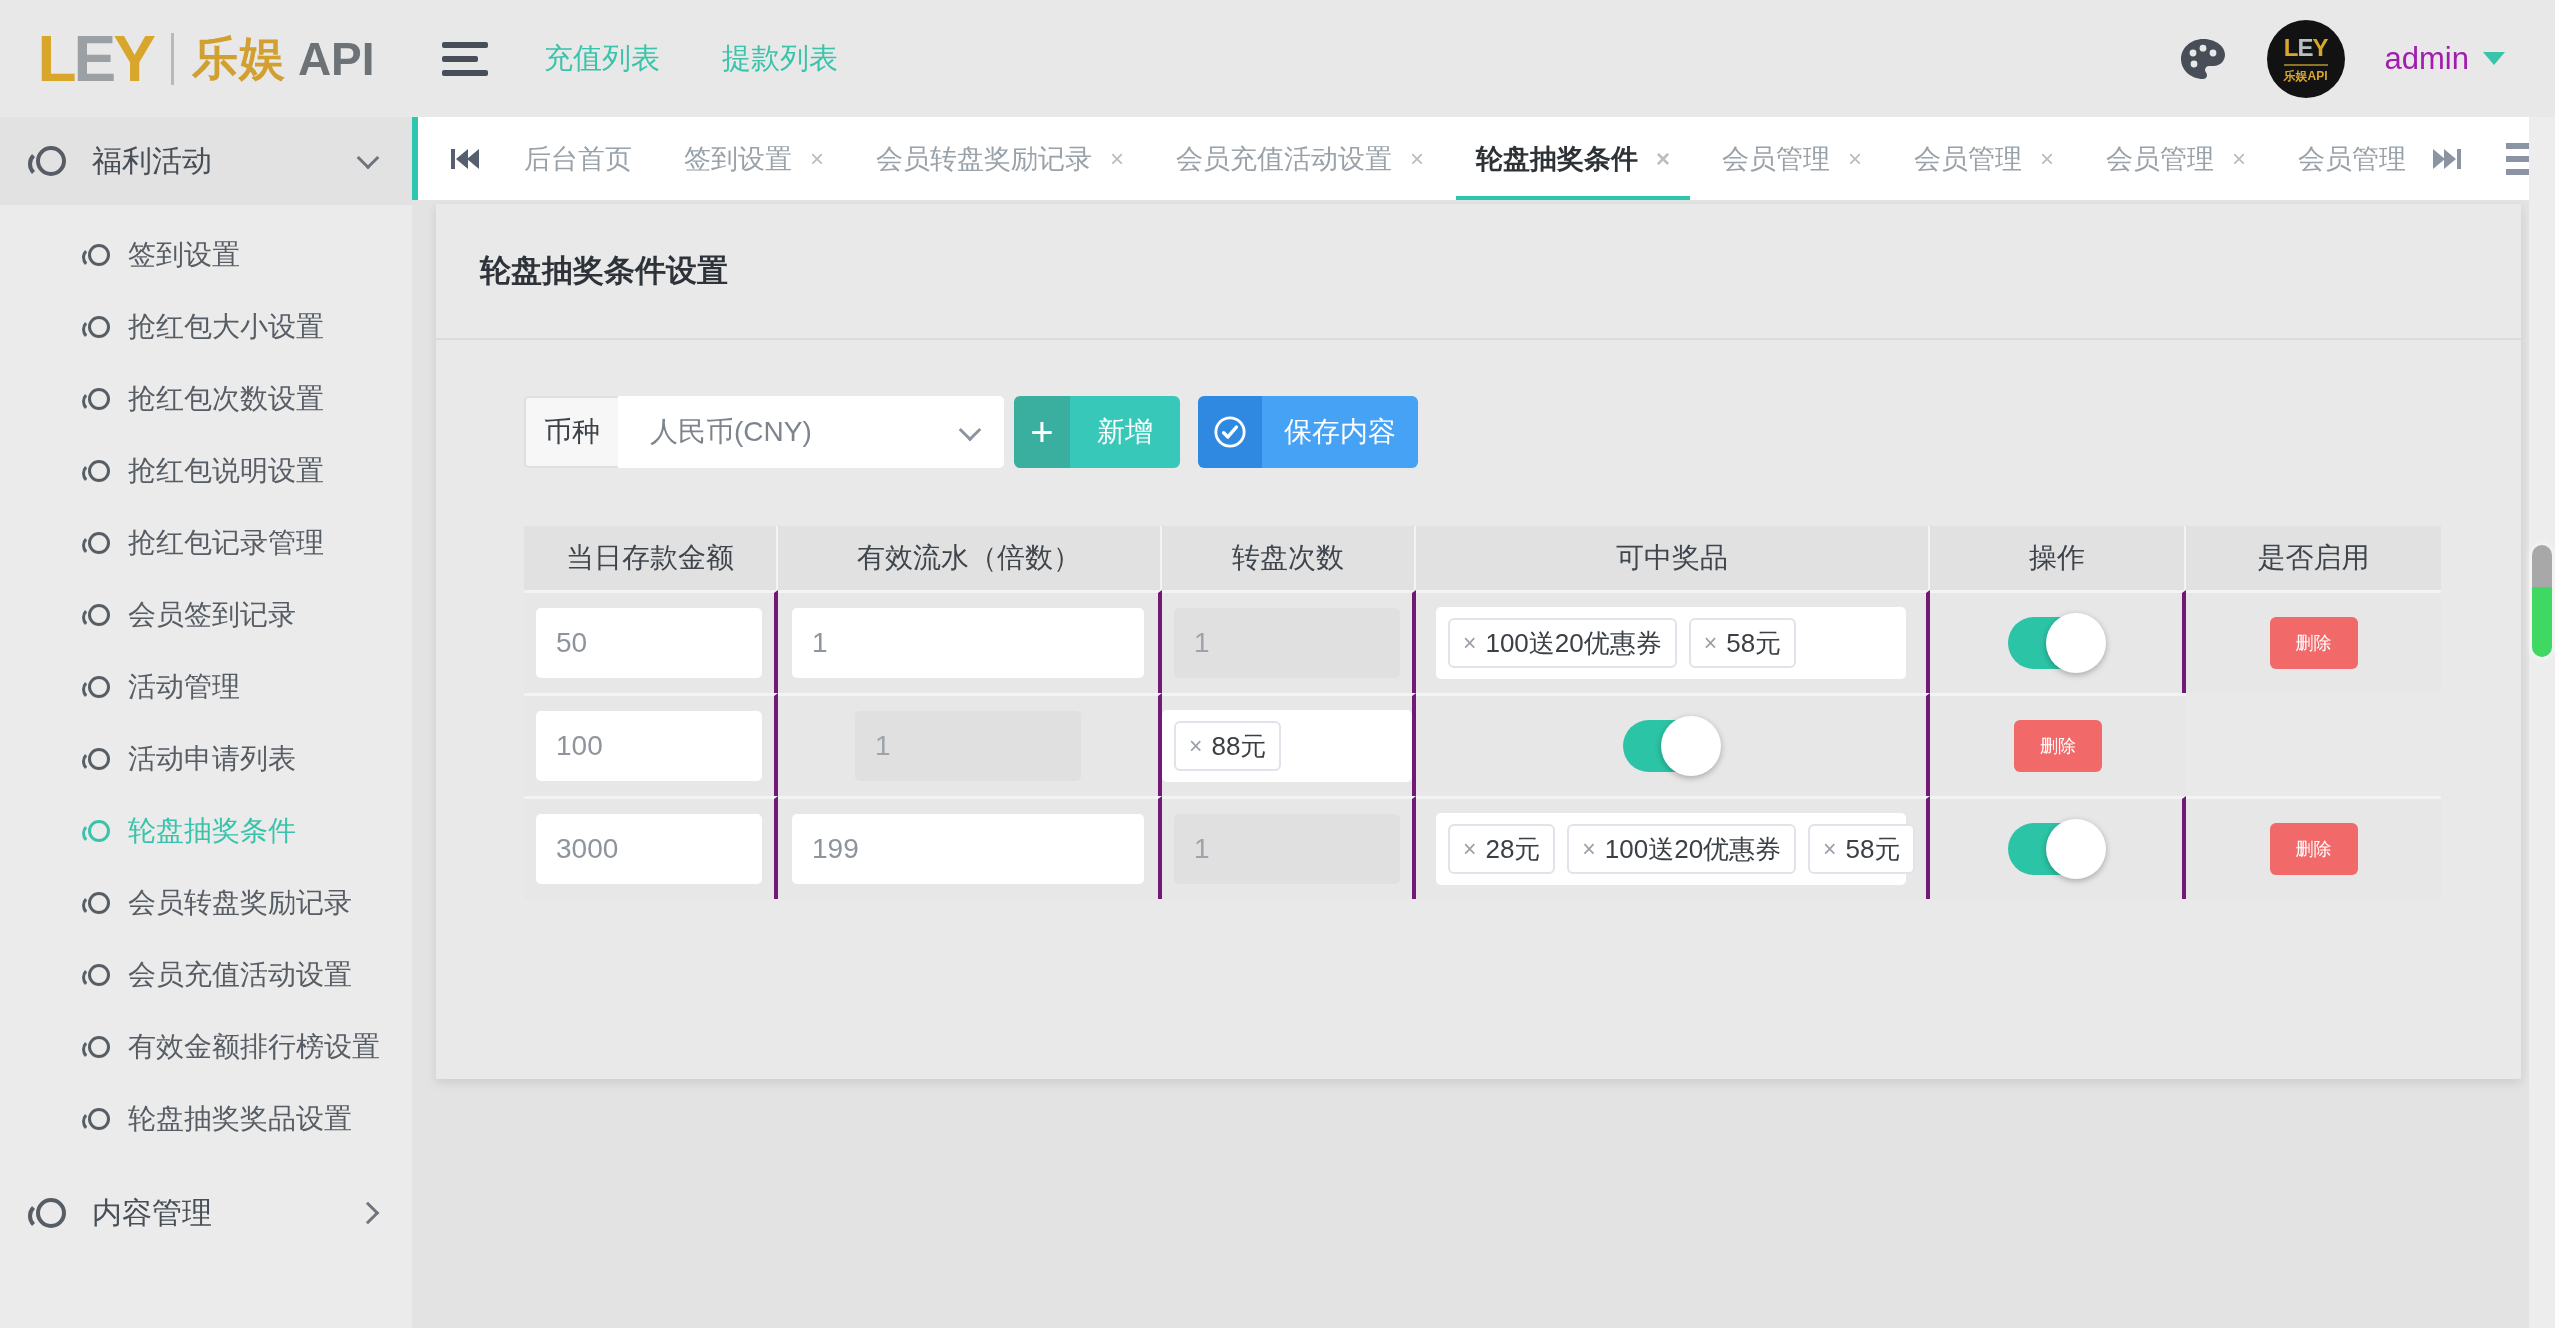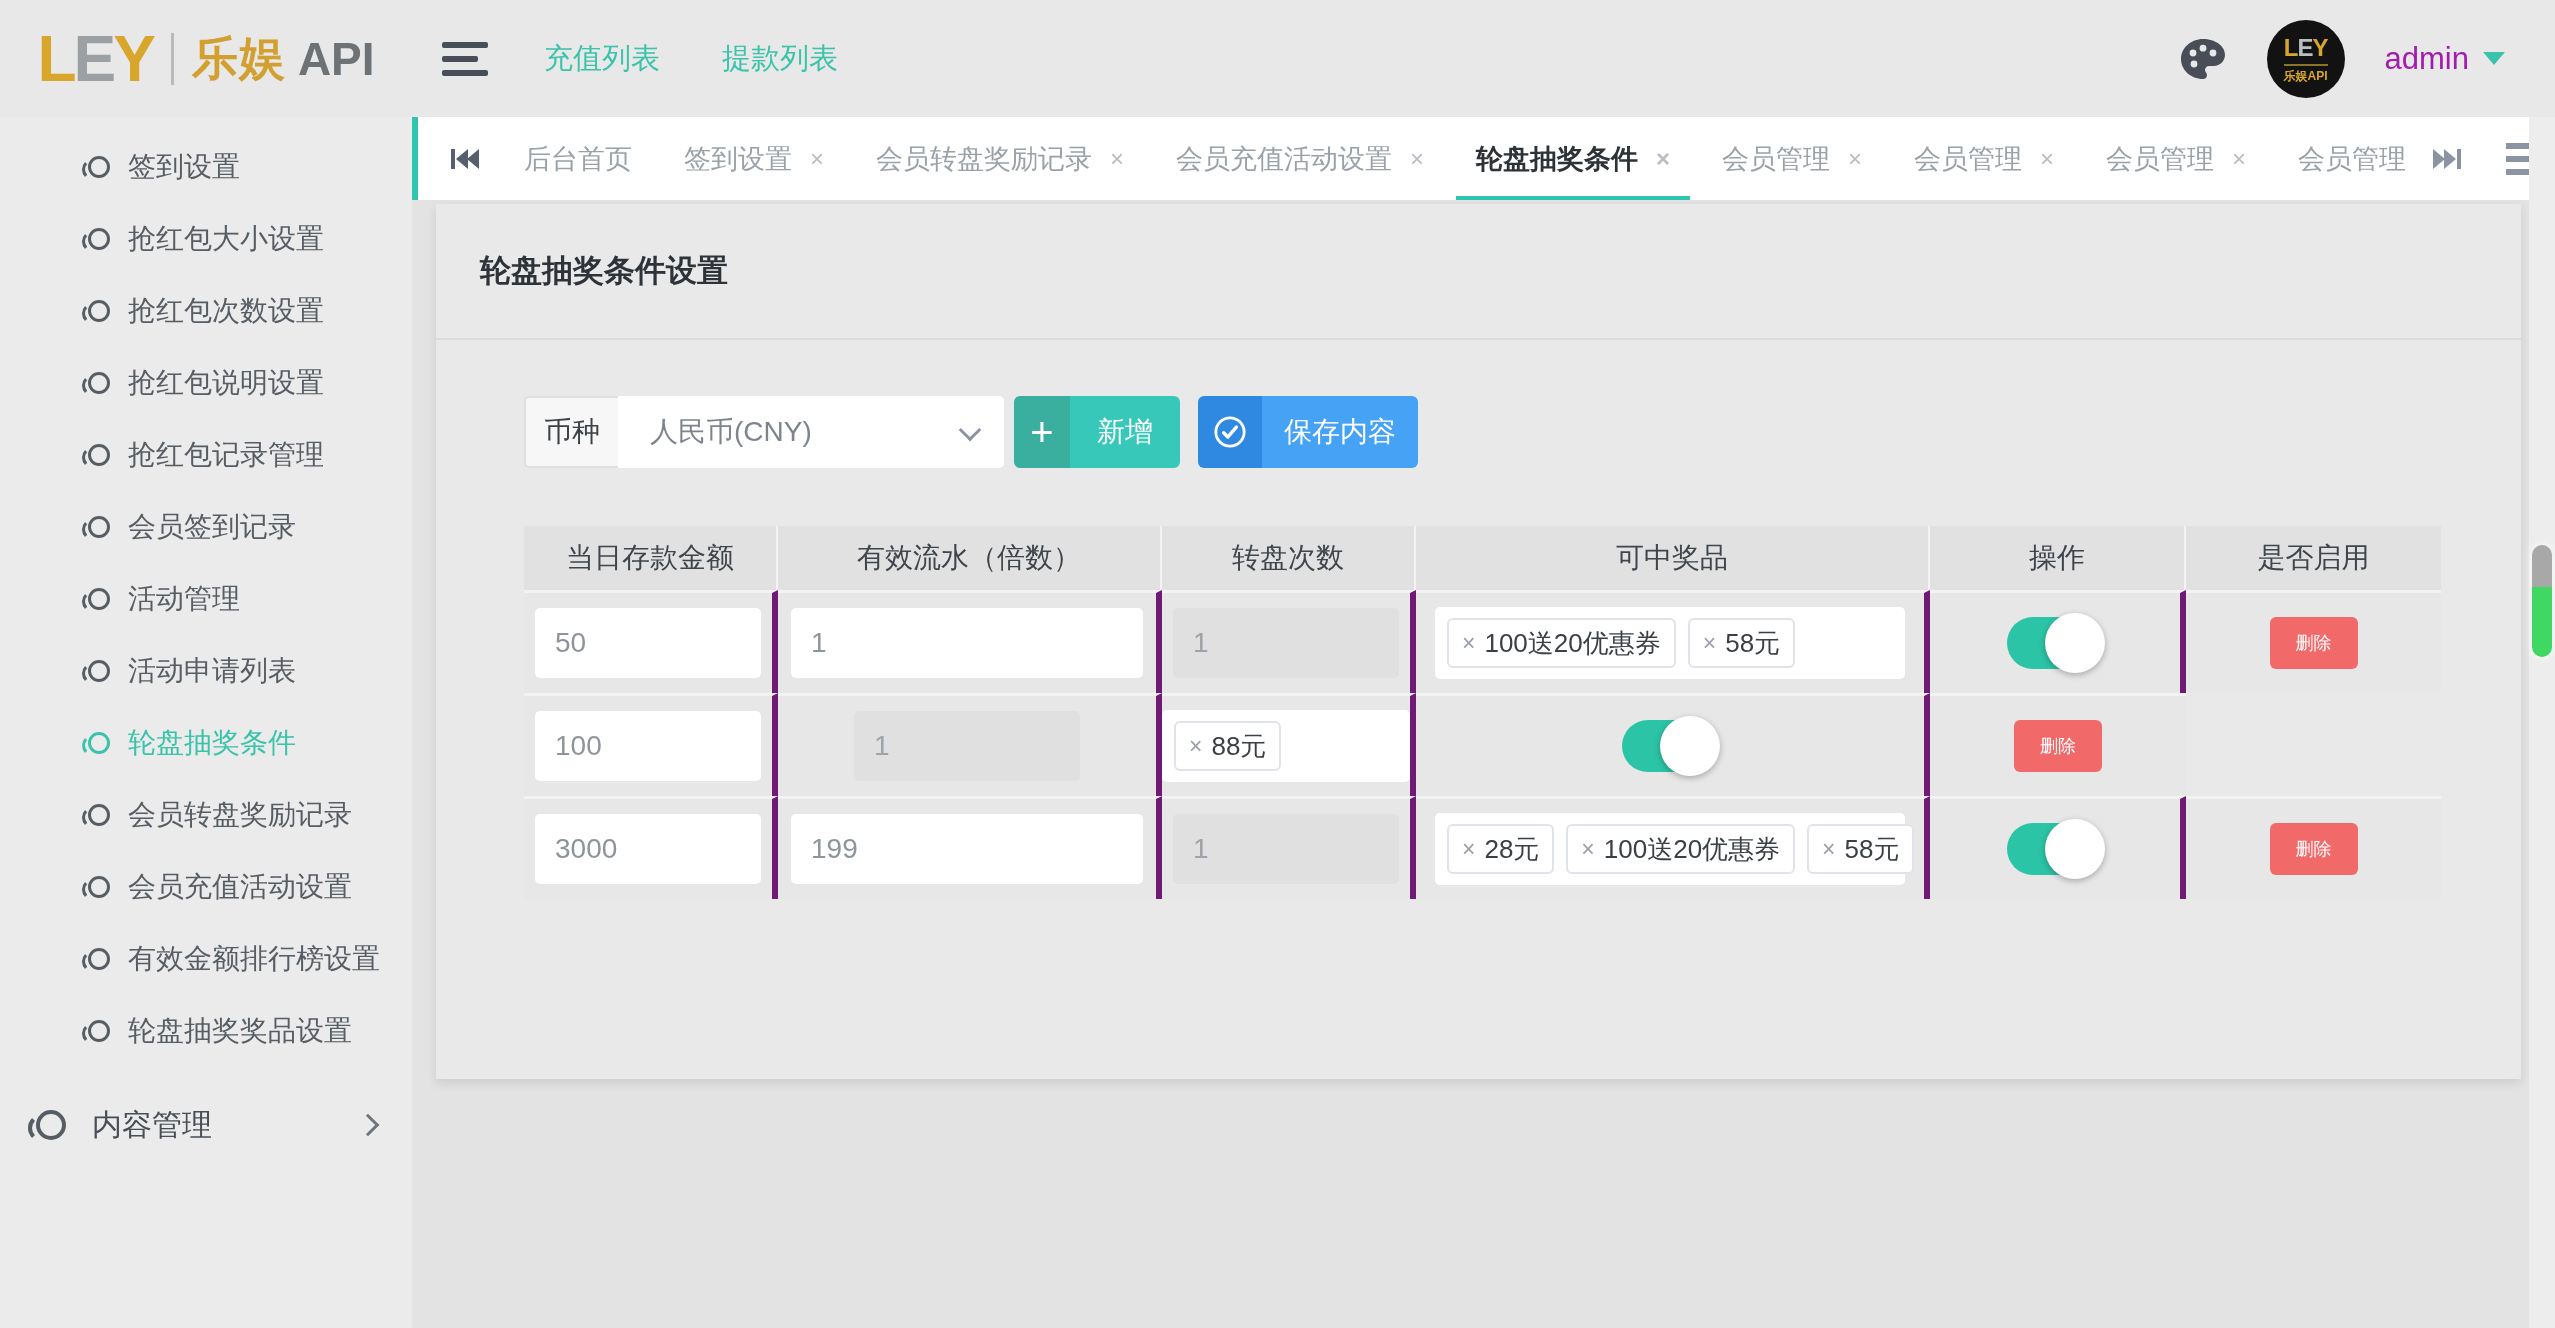--- a/index.html
+++ b/index.html
@@ -77,21 +77,21 @@
   .btn-add .seg-label { width:110px; background:#38c8b9; display:flex; align-items:center; justify-content:center; font-size:28px; }
   .btn-save { margin-left:18px; }
   .btn-save .seg-icon { width:64px; background:#2f89e0; display:flex; align-items:center; justify-content:center; }
   .btn-save .seg-label { width:156px; background:#46a2f4; display:flex; align-items:center; justify-content:center; font-size:28px; }
 
   
   .table { margin-top:58px; width:1917px; }
   .trow { display:grid; grid-template-columns:254px 384px 254px 514px 256px 255px; }
   .th { height:64px; background:#e1e1e1; display:flex; align-items:center; justify-content:center; font-size:28px; color:#3f454c; border-right:2px solid #f3f3f3; }
   .th:last-child { border-right:none; }
-  .td { height:103px; background:#e7e7e7; display:flex; align-items:center; justify-content:center; border-right:6px solid #701a75; border-top:3px solid #f3f3f3; }
+  .td { height:103px; background:#e7e7e7; display:flex; align-items:center; justify-content:center; border-right:4px solid #701a75; border-top:3px solid #f3f3f3; }
   .td:last-child { border-right:none; }
   .cell-input { width:226px; height:70px; background:#fff; border:none; border-radius:5px; padding:0 20px; font-size:28px; color:#8e949b; font-family:"Liberation Sans", sans-serif; outline:none; }
   .cell-input.wide { width:352px; }
   .cell-input:disabled { background:#e0e0e0; color:#9ea3a9; }
   .tags-box { width:470px; min-height:72px; background:#fff; border-radius:5px; display:flex; align-items:center; padding:0 12px; gap:12px; }
   .tag { height:50px; display:inline-flex; align-items:center; gap:9px; border:2px solid #e0e3e9; border-radius:6px; padding:0 13px; font-size:26px; color:#3b4046; background:#fff; white-space:nowrap; }
   .tag .tx { color:#9aa0a8; font-size:23px; cursor:pointer; }
   .toggle { position:relative; width:96px; height:52px; border-radius:26px; background:#2cc4a6; cursor:pointer; }
   .toggle .knob { position:absolute; right:-2px; top:-4px; width:60px; height:60px; border-radius:50%; background:#fff; box-shadow:0 2px 6px rgba(0,0,0,0.28); }
   .btn-del { width:88px; height:52px; background:#f2696a; color:#fff; font-size:18px; border:none; border-radius:6px; cursor:pointer; font-family:"Liberation Sans", sans-serif; }
@@ -137,20 +137,25 @@
         <span class="a2">乐娱API</span>
       </div>
       <div class="user">
         <span class="uname">admin</span>
         <span class="caret-down"></span>
       </div>
     </div>
   </header>
 
   <aside class="sidebar">
+    <div class="group-header">
+      <span class="gicon"></span>
+      <span>福利活动</span>
+      <span class="chev down"></span>
+    </div>
     <nav class="menu">
       <div class="menu-item">
           <span class="micon"></span>
           <span>签到设置</span>
         </div>
       <div class="menu-item">
           <span class="micon"></span>
           <span>抢红包大小设置</span>
         </div>
       <div class="menu-item">

